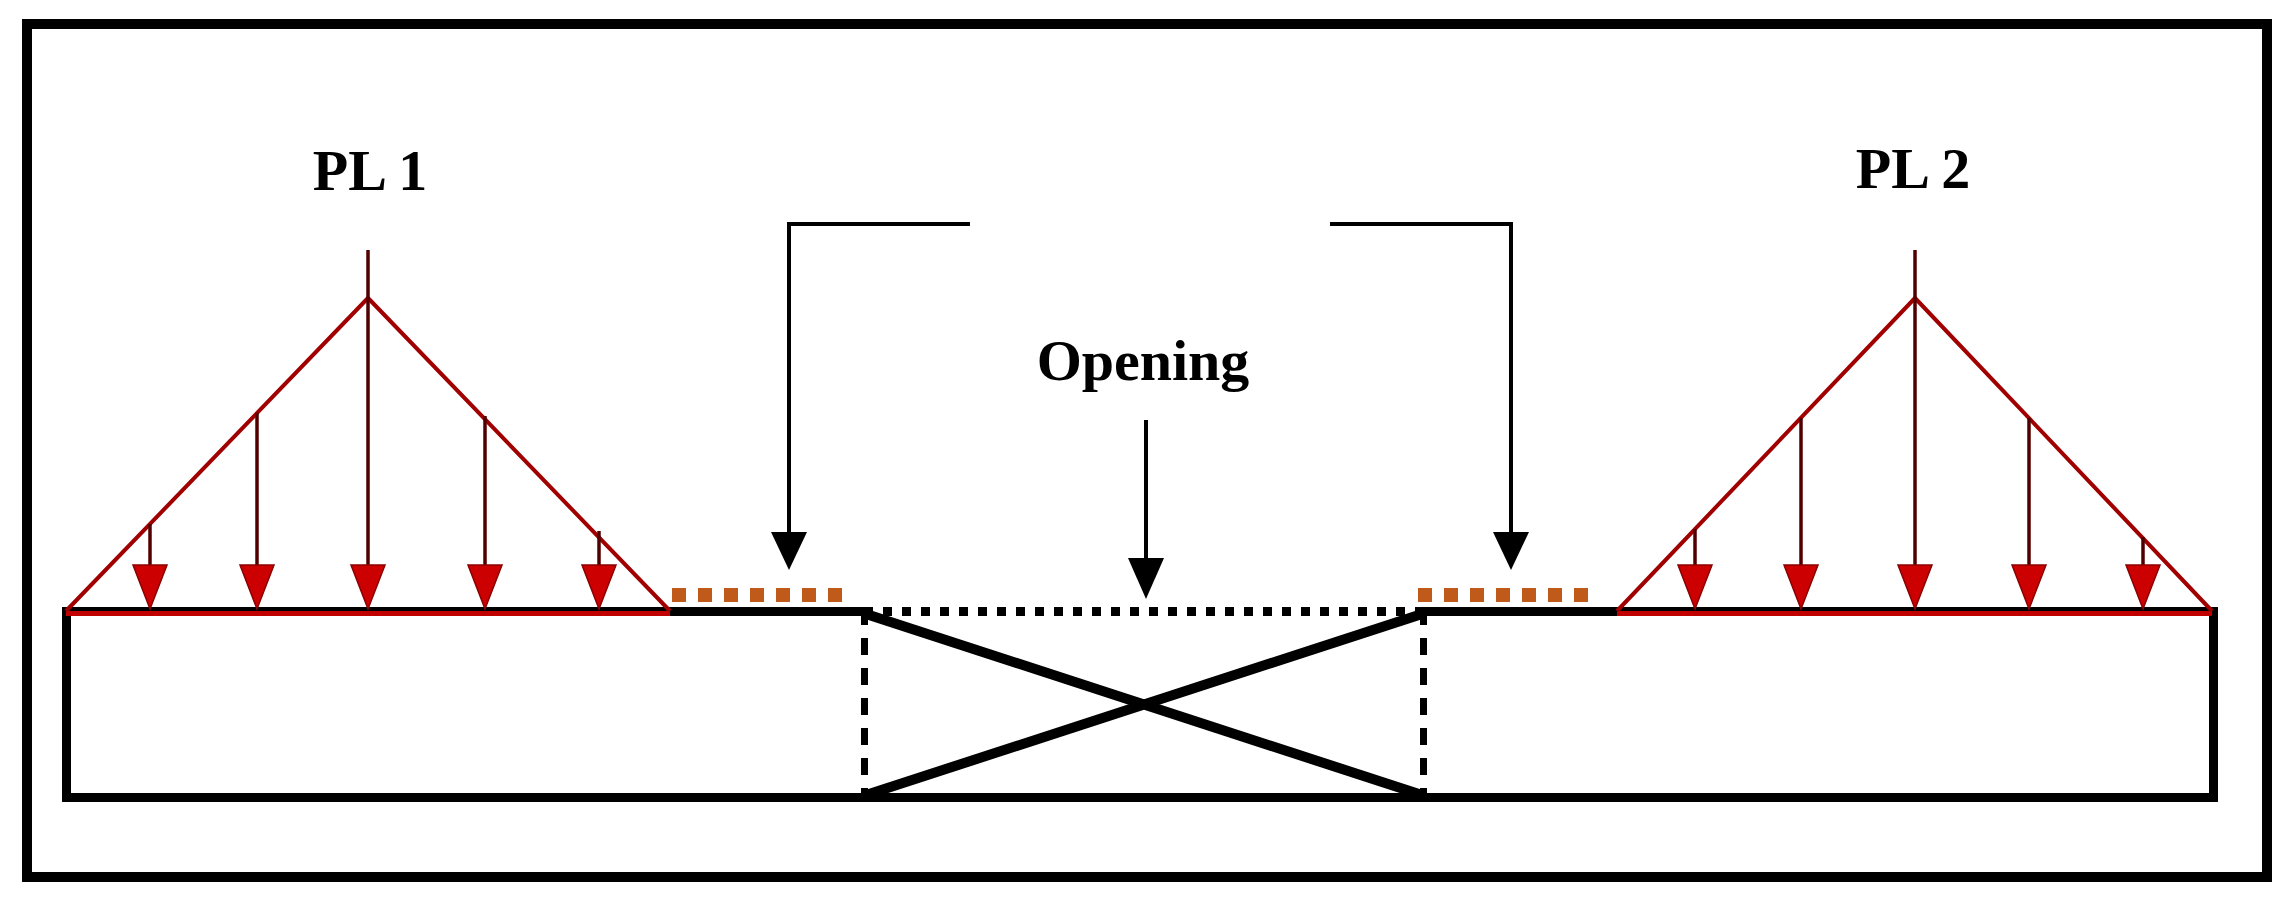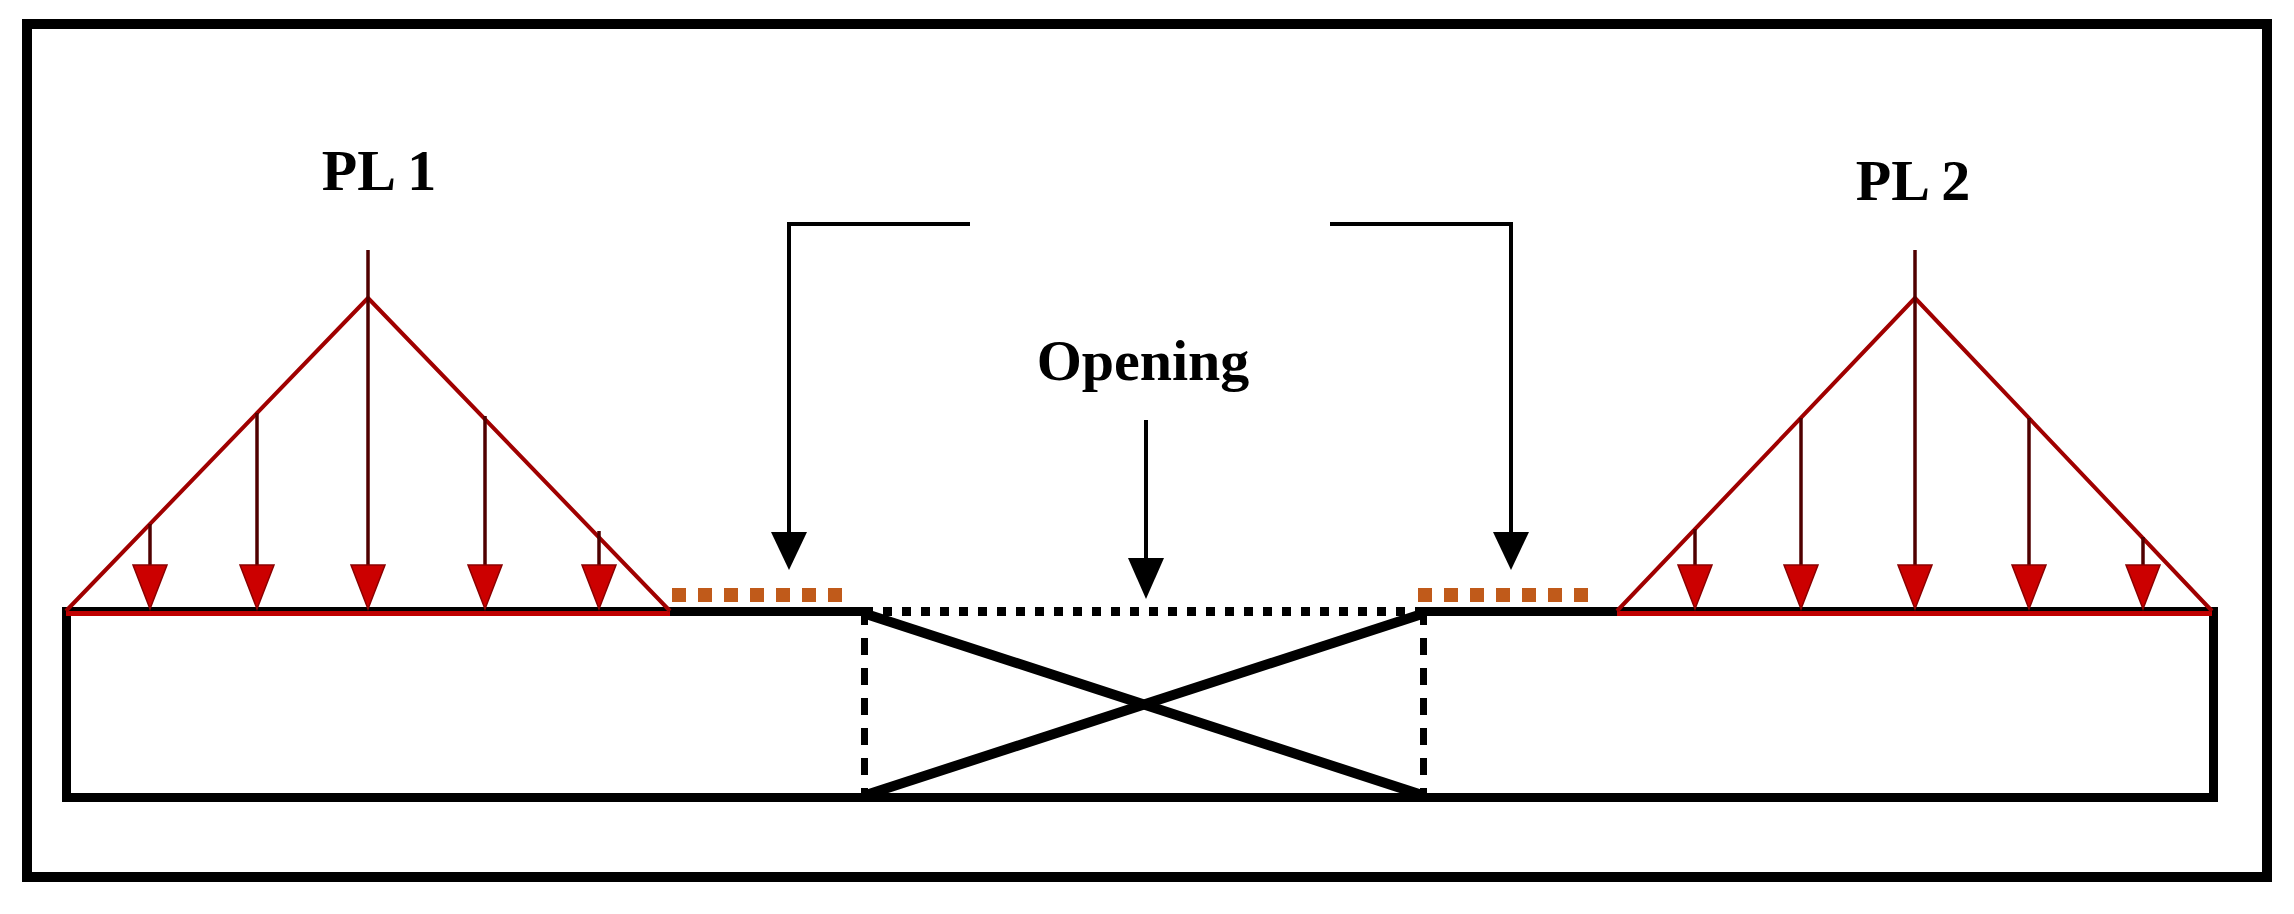--- a/index.html
+++ b/index.html
@@ -19,22 +19,22 @@
   #diagram-svg{position:absolute;left:0;top:0;}
   .lbl{
     position:absolute;
     font-size:58px;
     font-weight:700;
     color:#000;
     text-align:center;
     line-height:58px;
     white-space:nowrap;
   }
-  #lbl-pl1{left:229px;top:142px;width:300px;}
-  #lbl-pl2{left:1763px;top:152px;width:300px;}
+  #lbl-pl1{left:220px;top:142px;width:300px;}
+  #lbl-pl2{left:1763px;top:140px;width:300px;}
   #lbl-cfrp{left:990px;top:185px;width:310px;}
   #lbl-opening{left:993px;top:332px;width:300px;}
 </style>
 </head>
 <body>
 
 <div id="stage">
 
   <div id="outer-frame"></div>
 

